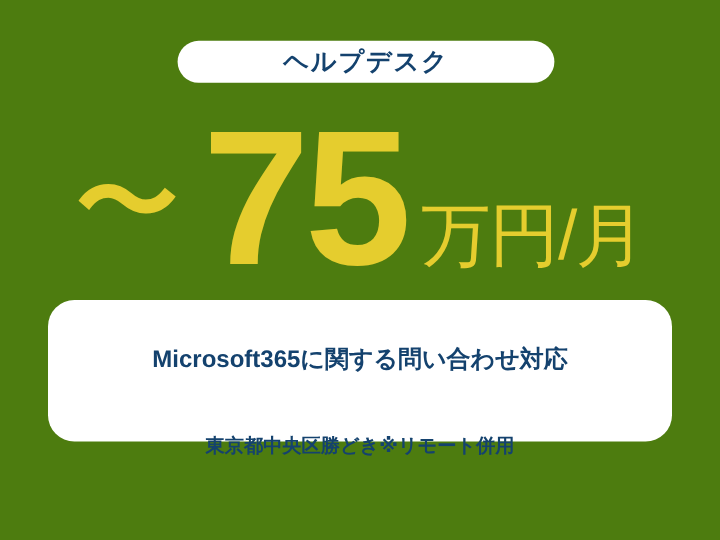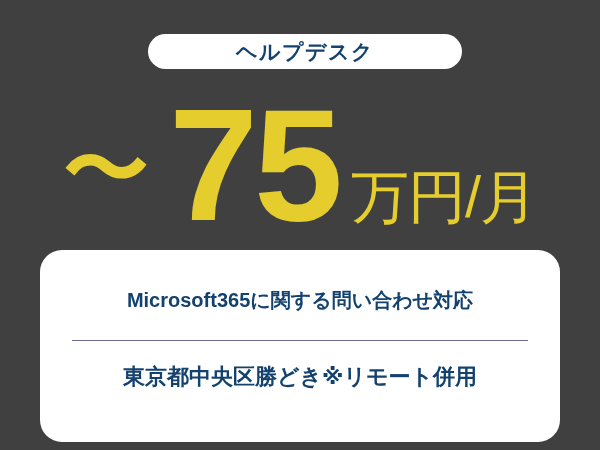--- a/index.html
+++ b/index.html
@@ -12,21 +12,21 @@
 
   body {
     background: #0d3f6e;
     font-family: "Liberation Sans", "DejaVu Sans", sans-serif;
     position: relative;
   }
 
   #poster {
     position: absolute;
     inset: 0;
-    background: #404040;
+    background: #4d7c0f;
   }
 
   
   .badge-pill {
     position: absolute;
     left: 148px;
     top: 34px;
     width: 314px;
     height: 35px;
     background: #ffffff;
@@ -88,21 +88,21 @@
     margin-left: 12px;
     letter-spacing: -1px;
   }
 
   
   .info-card {
     position: absolute;
     left: 40px;
     top: 250px;
     width: 520px;
-    height: 192px;
+    height: 118px;
     background: #ffffff;
     border-radius: 22px;
     display: flex;
     flex-direction: column;
     align-items: center;
   }
 
   .card-title {
     color: #14426e;
     font-size: 20px;
@@ -115,21 +115,21 @@
 
   .card-divider {
     width: 456px;
     height: 1px;
     background: #6b6e96;
     margin-top: 30px;
   }
 
   .card-subtitle {
     color: #14426e;
-    font-size: 22px;
+    font-size: 16px;
     font-weight: bold;
     line-height: 1;
     margin-top: 25px;
     white-space: nowrap;
   }
 </style>
 </head>
 <body>
 
 <div id="poster">

